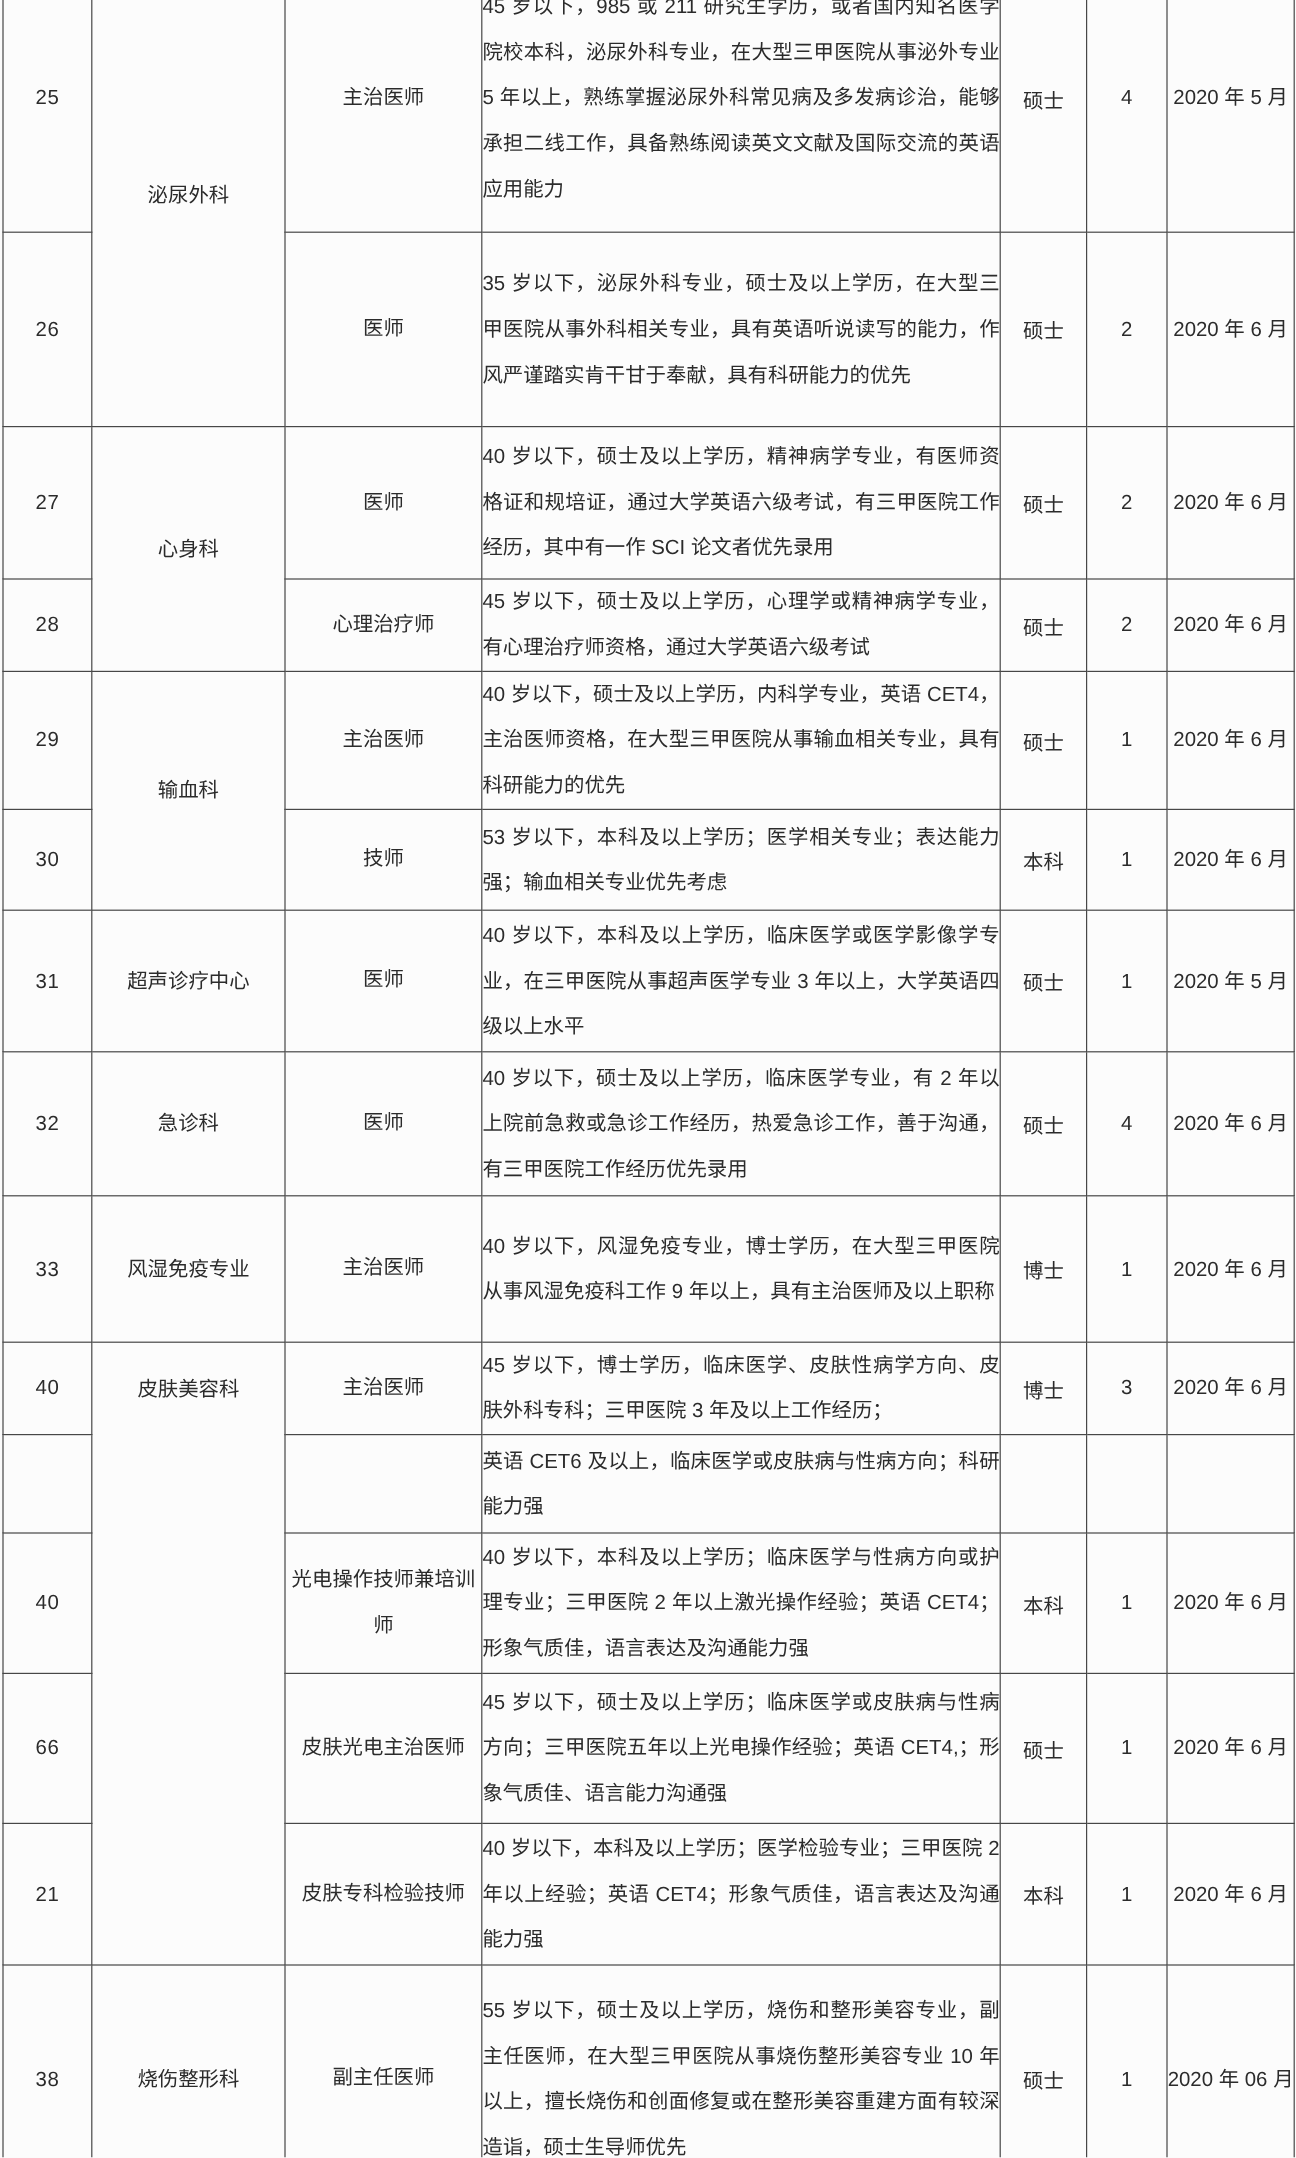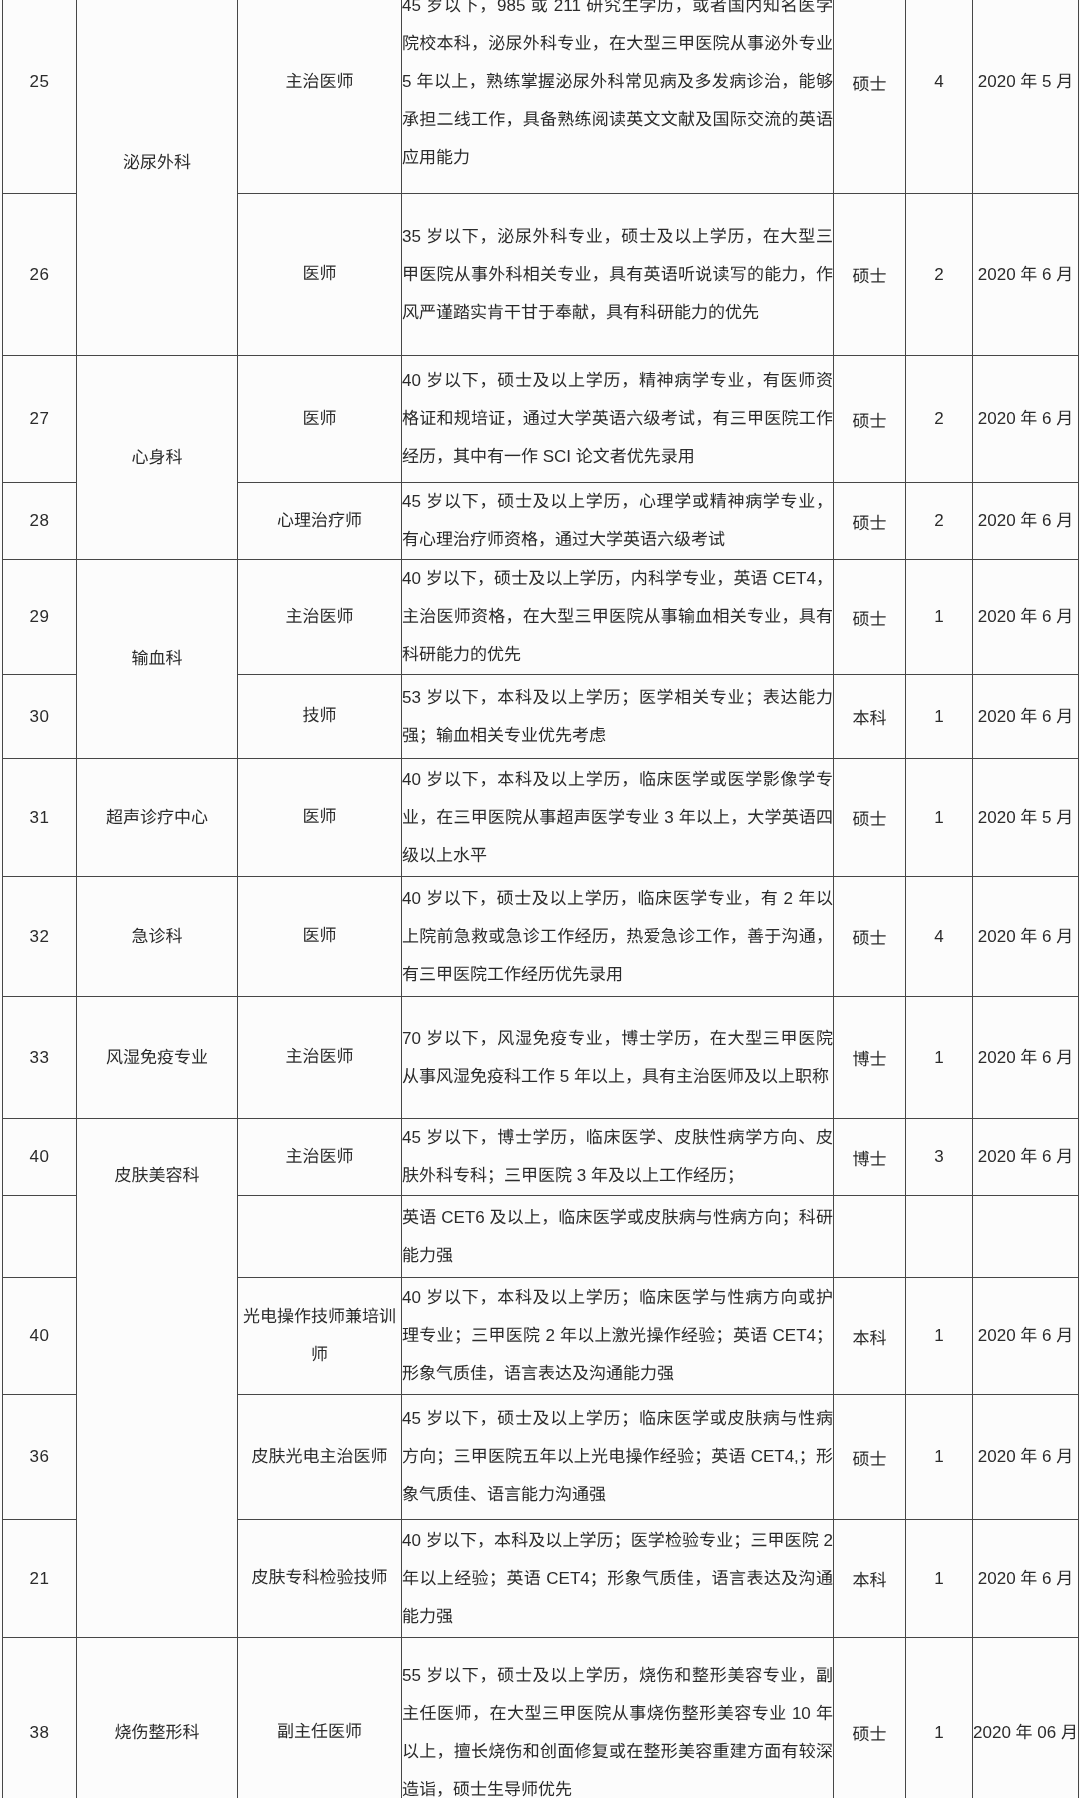--- a/index.html
+++ b/index.html
@@ -35,21 +35,21 @@
     font-size: 18px;
     letter-spacing: 0.5px;
   }
   td.c-dept {
     text-align: center;
     line-height: 1.5;
     padding: 0 6px;
   }
   td.c-dept.top-anchored {
     vertical-align: top;
-    padding-top: 44px;
+    padding-top: 26px;
   }
   td.c-pos {
     text-align: center;
     line-height: 2.25;
     padding: 0 8px;
   }
   td.c-req {
     text-align: justify;
     line-height: 38px;
     padding: 0 8px 0 7px;
@@ -153,21 +153,21 @@
         <td class="c-req">40 岁以下，硕士及以上学历，临床医学专业，有 2 年以上院前急救或急诊工作经历，热爱急诊工作，善于沟通，有三甲医院工作经历优先录用</td>
         <td class="c-edu">硕士</td>
         <td class="c-cnt">4</td>
         <td class="c-date">2020 年 6 月</td>
       </tr>
 
       <tr style="height:122px">
         <td class="c-no">33</td>
         <td class="c-dept">风湿免疫专业</td>
         <td class="c-pos">主治医师</td>
-        <td class="c-req">70 岁以下，风湿免疫专业，博士学历，在大型三甲医院从事风湿免疫科工作 5 年以上，具有主治医师及以上职称</td>
+        <td class="c-req">40 岁以下，风湿免疫专业，博士学历，在大型三甲医院从事风湿免疫科工作 9 年以上，具有主治医师及以上职称</td>
         <td class="c-edu">博士</td>
         <td class="c-cnt">1</td>
         <td class="c-date">2020 年 6 月</td>
       </tr>
 
       <tr style="height:76px">
         <td class="c-no">40</td>
         <td class="c-dept top-anchored" rowspan="5">皮肤美容科</td>
         <td class="c-pos">主治医师</td>
         <td class="c-req">45 岁以下，博士学历，临床医学、皮肤性病学方向、皮肤外科专科；三甲医院 3 年及以上工作经历；</td>
@@ -188,21 +188,21 @@
       <tr style="height:117px">
         <td class="c-no">40</td>
         <td class="c-pos">光电操作技师兼培训师</td>
         <td class="c-req">40 岁以下，本科及以上学历；临床医学与性病方向或护理专业；三甲医院 2 年以上激光操作经验；英语 CET4；形象气质佳，语言表达及沟通能力强</td>
         <td class="c-edu">本科</td>
         <td class="c-cnt">1</td>
         <td class="c-date">2020 年 6 月</td>
       </tr>
 
       <tr style="height:125px">
-        <td class="c-no">36</td>
+        <td class="c-no">66</td>
         <td class="c-pos">皮肤光电主治医师</td>
         <td class="c-req">45 岁以下，硕士及以上学历；临床医学或皮肤病与性病方向；三甲医院五年以上光电操作经验；英语 CET4,；形象气质佳、语言能力沟通强</td>
         <td class="c-edu">硕士</td>
         <td class="c-cnt">1</td>
         <td class="c-date">2020 年 6 月</td>
       </tr>
 
       <tr style="height:118px">
         <td class="c-no">21</td>
         <td class="c-pos">皮肤专科检验技师</td>

